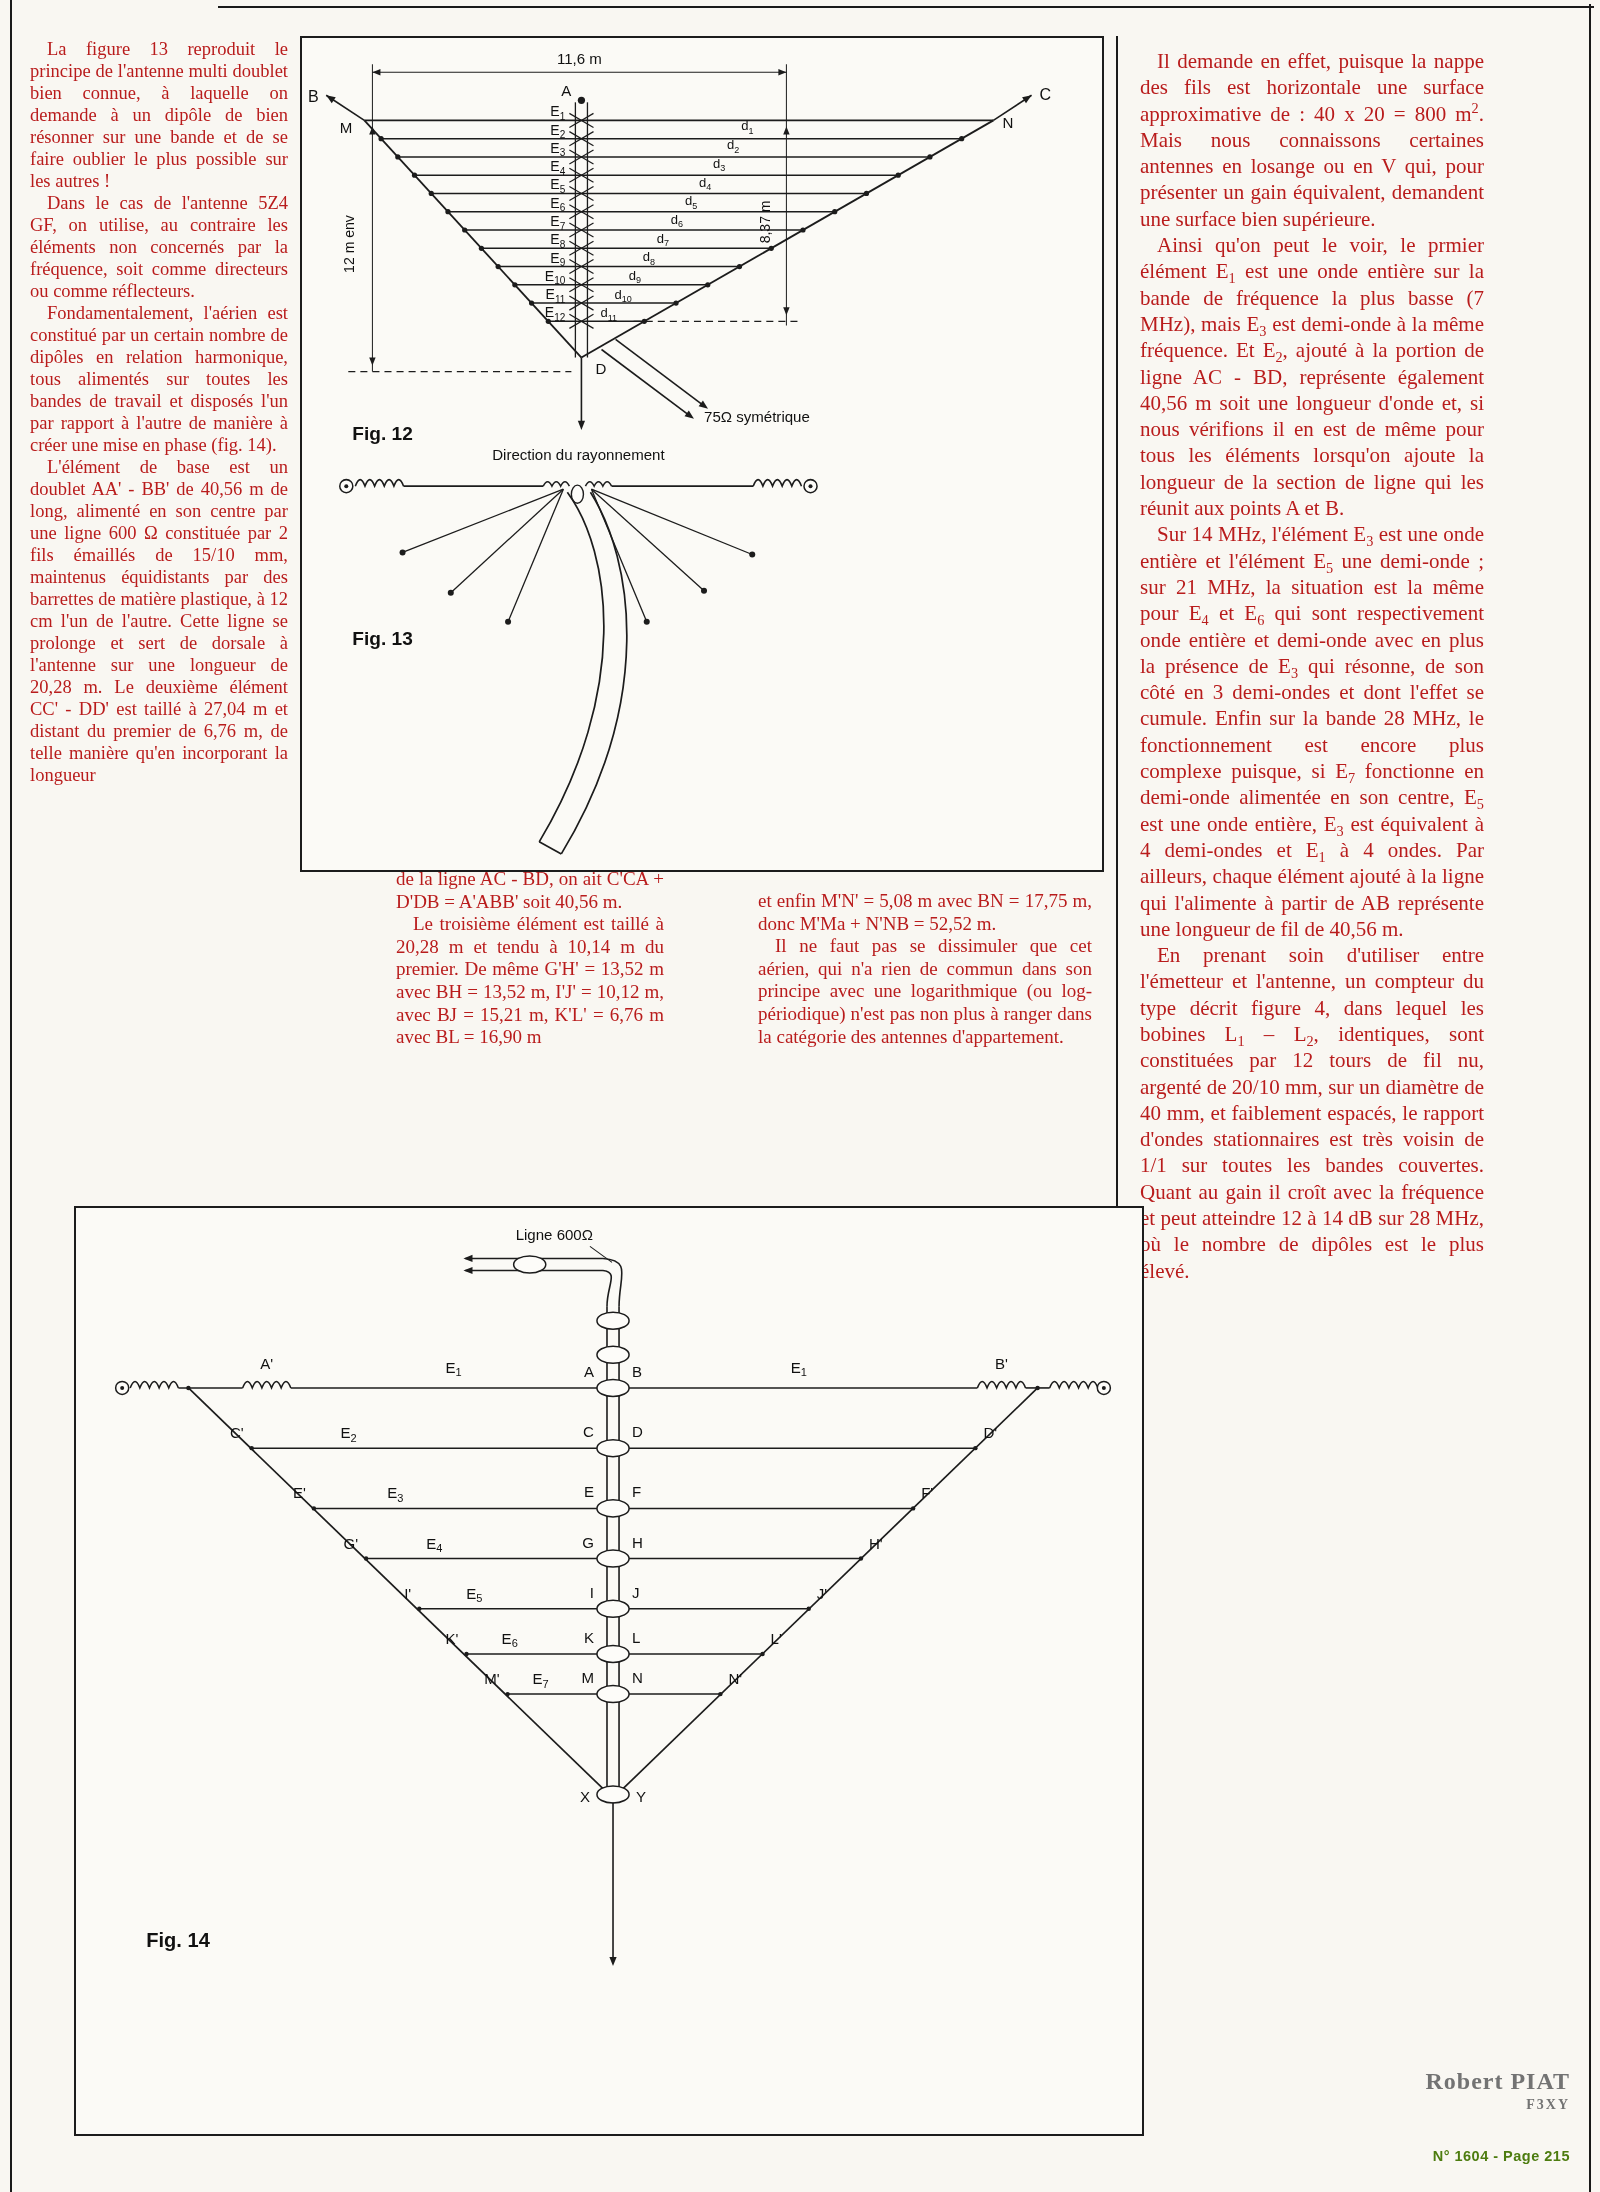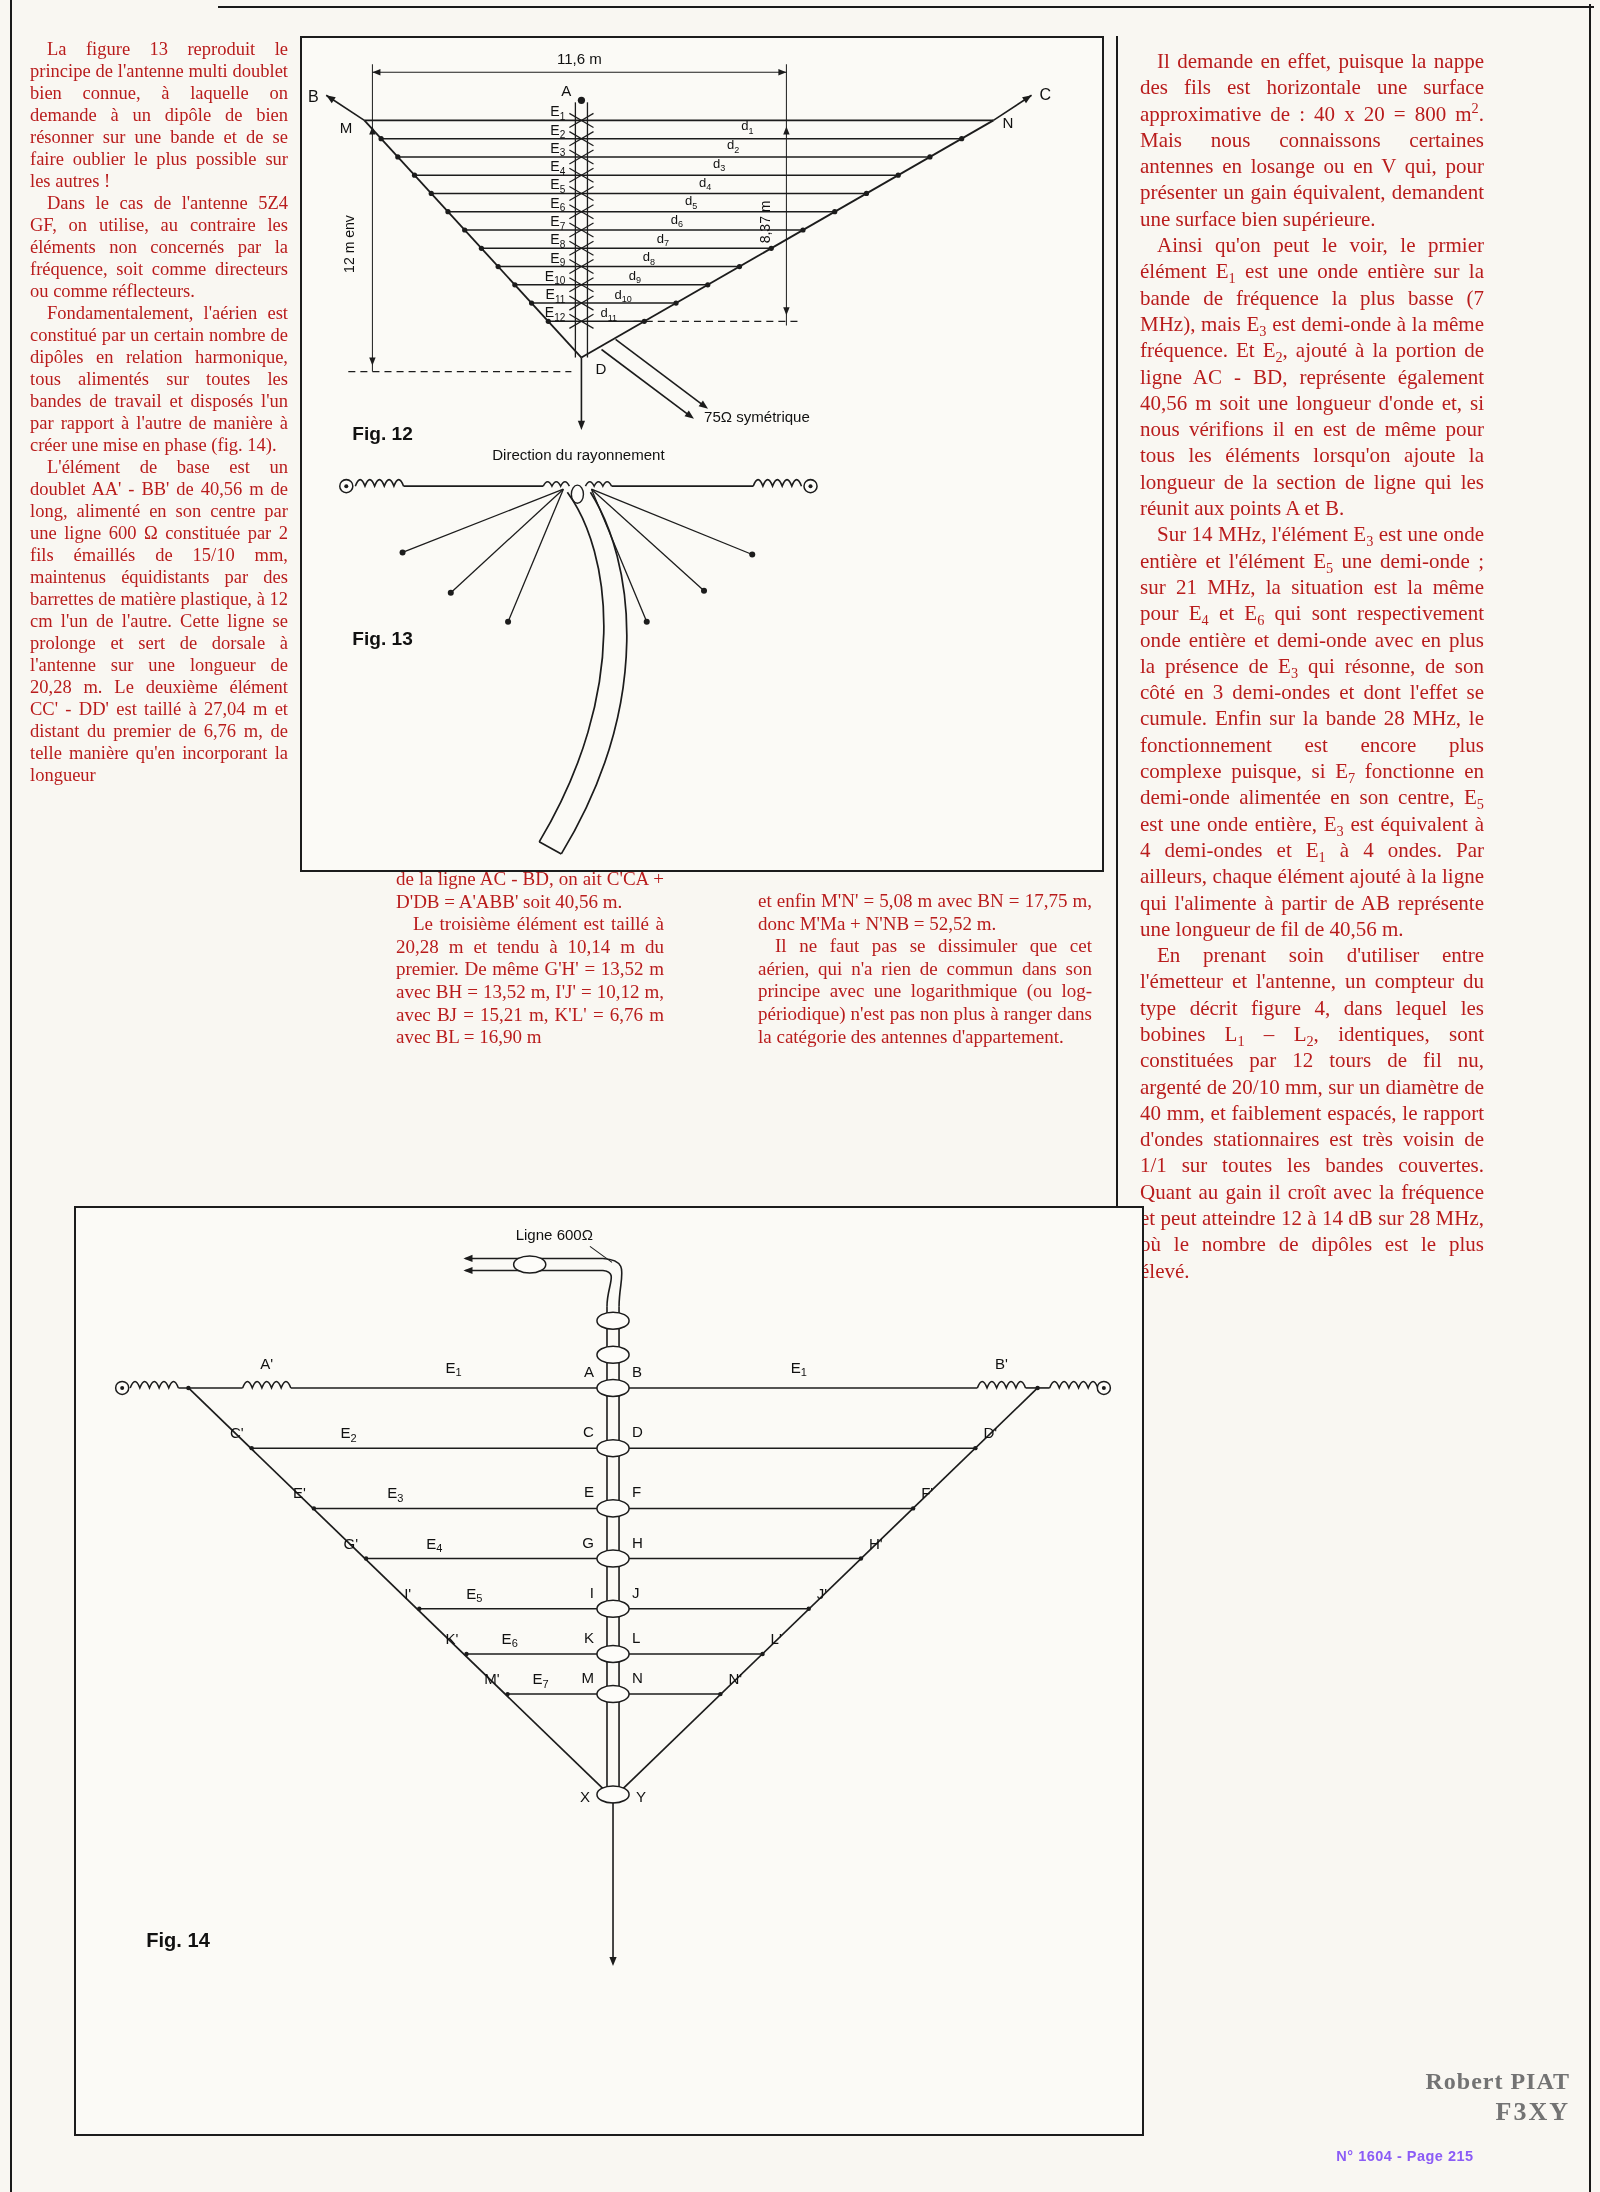--- a/index.html
+++ b/index.html
@@ -18,24 +18,24 @@
   .col3{left:758px;top:890px;width:334px;font-size:19px;line-height:22.6px;}
   .col4{left:1140px;top:48px;width:344px;font-size:21px;line-height:26.3px;}
   sub,sup{font-size:0.68em;line-height:0;}
   .figbox{position:absolute;border:2.5px solid #1c1c1c;background:#fbfaf6;}
   .fig12box{left:300px;top:36px;width:800px;height:832px;}
   .fig14box{left:30px;top:1206px;width:1066px;height:926px;margin-left:44px;}
   .figbox svg{display:block;width:100%;height:100%;}
   .author{position:absolute;left:1240px;top:2068px;width:330px;text-align:right;
           font-family:"Liberation Serif",serif;font-weight:bold;color:#737373;}
   .author .name{font-size:24px;letter-spacing:1px;}
-  .author .callsign{font-size:26px;margin-top:2px;letter-spacing:2px;}
-  .pageinfo{position:absolute;left:1240px;top:2148px;width:330px;text-align:center;
+  .author .callsign{font-size:14px;margin-top:2px;letter-spacing:2px;}
+  .pageinfo{position:absolute;left:1240px;top:2148px;width:330px;text-align:right;
             font-family:"Liberation Sans",sans-serif;font-weight:bold;font-size:14.5px;
-            color:#8b5cf6;letter-spacing:0.5px;}
+            color:#4d7c0f;letter-spacing:0.5px;}
 </style>
 </head>
 <body>
 
 <div class="page">
 
   <div class="rule rule-top"></div>
   <div class="rule rule-left"></div>
   <div class="rule rule-right"></div>
   <div class="rule rule-sep"></div>

